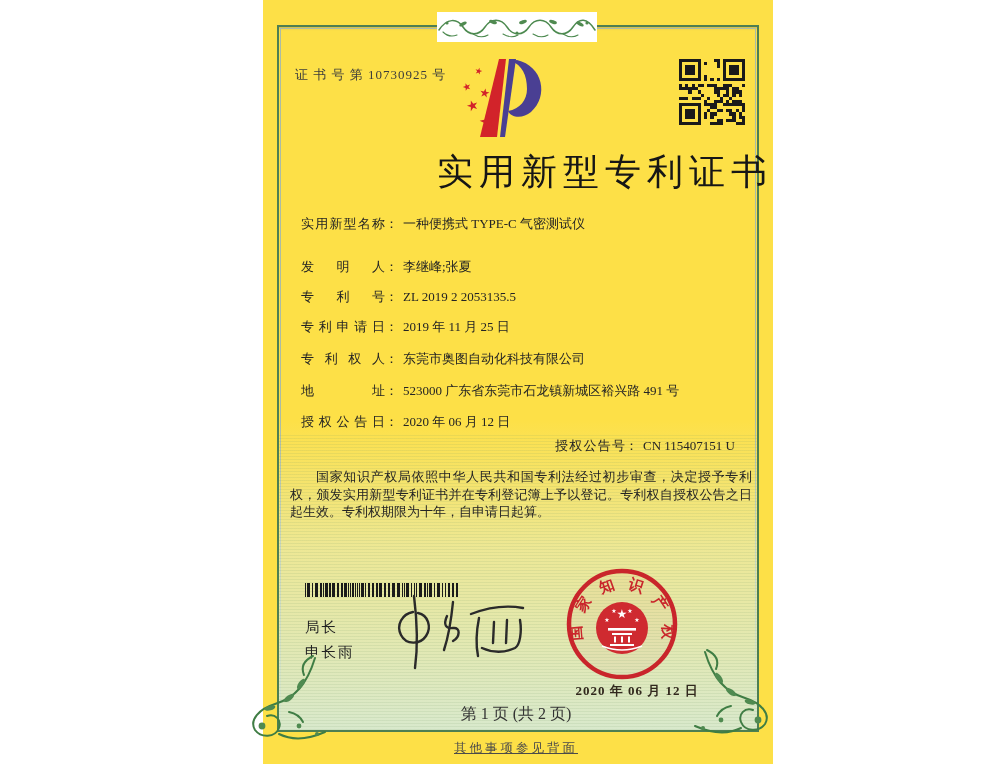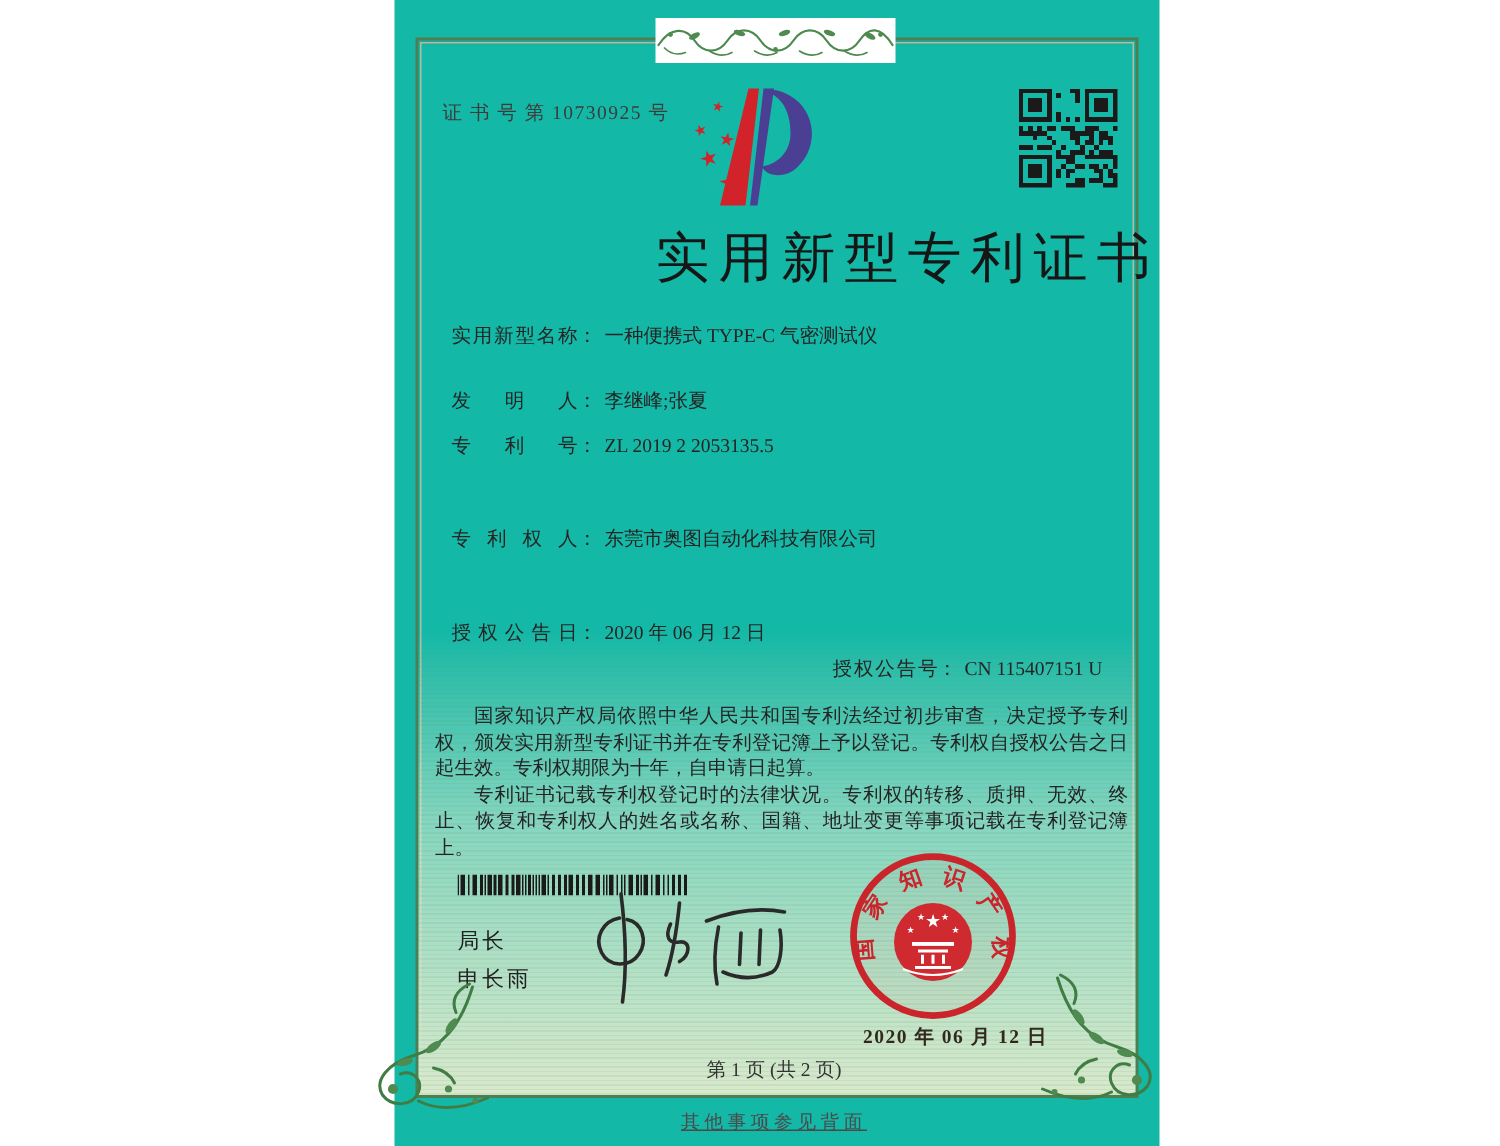--- a/index.html
+++ b/index.html
@@ -1,18 +1,18 @@
 <!DOCTYPE html>
 <html><head>
 <meta charset="utf-8">
 <style>
   html,body{margin:0;padding:0;background:#ffffff;}
   .stage{position:relative;width:1000px;height:764px;background:#ffffff;overflow:hidden;
          font-family:"Liberation Serif","DejaVu Serif",serif;color:#2b2b2b;}
-  .page{position:absolute;left:263px;top:0;width:510px;height:764px;background:#14b8a6;}
+  .page{position:absolute;left:263px;top:0;width:510px;height:764px;background:#fde047;}
 
   
   .frame{position:absolute;left:14px;top:25px;width:478px;height:703px;
          border:2px solid #4e7f52;box-shadow:inset 0 3px 3px -2px rgba(110,110,110,.4);}
   .frame::before{content:"";position:absolute;inset:1px;border:1px solid #acbca6;}
   .tint{position:absolute;inset:0;
         background:linear-gradient(180deg,rgba(236,244,230,0) 0%,rgba(236,244,230,0) 56%,
         rgba(224,238,212,.55) 74%,#d9e9cc 100%);}
   .glines{position:absolute;left:0;right:0;bottom:0;height:42%;
         background:repeating-linear-gradient(180deg,rgba(110,150,100,.12) 0 1px,rgba(0,0,0,0) 1px 3px);}
@@ -39,21 +39,21 @@
   .bodytext p{margin:0;text-indent:2em;}
 
   .barcode{position:absolute;left:42px;top:583px;width:157px;height:14px;}
   .signer-title{position:absolute;left:42px;top:618px;font-size:14.5px;letter-spacing:2px;color:#222;}
   .signer-name{position:absolute;left:42px;top:643px;font-size:14.5px;letter-spacing:2px;color:#222;}
   .signature{position:absolute;left:120px;top:590px;}
 
   .seal{position:absolute;left:297px;top:562px;}
   .sealdate{position:absolute;left:304px;top:682px;width:140px;text-align:center;font-size:13px;
             letter-spacing:1px;color:#32291e;font-weight:bold;z-index:6;}
-  .pagenum{position:absolute;left:14px;top:704px;width:478px;text-align:center;font-size:13px;color:#333;}
+  .pagenum{position:absolute;left:14px;top:704px;width:478px;text-align:center;font-size:16px;color:#333;}
   .note{position:absolute;left:14px;top:740px;width:478px;text-align:center;font-size:12.5px;
         letter-spacing:3px;color:#4a4a4a;text-decoration:underline;}
   svg{display:block;}
 </style>
 </head>
 <body>
 
 <div class="stage">
   <div class="page">
 
@@ -351,33 +351,38 @@
 
     <div class="fieldrow" style="top:215px">
       <span class="lab">实用新型名称</span>：<span class="val">一种便携式 TYPE-C 气密测试仪</span>
     </div>
     <div class="fieldrow" style="top:258px">
       <span class="lab">发明人</span>：<span class="val">李继峰;张夏</span>
     </div>
     <div class="fieldrow" style="top:288px">
       <span class="lab">专利号</span>：<span class="val">ZL 2019 2 2053135.5</span>
     </div>
+    <div class="fieldrow" style="top:318px">
+      <span class="lab">专利申请日</span>：<span class="val">2019 年 11 月 25 日</span>
+    </div>
     <div class="fieldrow" style="top:350px">
       <span class="lab">专利权人</span>：<span class="val">东莞市奥图自动化科技有限公司</span>
+    </div>
+    <div class="fieldrow" style="top:382px">
+      <span class="lab">地址</span>：<span class="val">523000 广东省东莞市石龙镇新城区裕兴路 491 号</span>
     </div>
     <div class="fieldrow" style="top:413px;width:450px">
       <span class="lab">授权公告日</span>：<span class="val">2020 年 06 月 12 日</span>
       <span class="pair2">
         <span class="lab">授权公告号</span>：<span class="val">CN 115407151 U</span>
       </span>
     </div>
 
     <div class="bodytext">
       <p>国家知识产权局依照中华人民共和国专利法经过初步审查，决定授予专利权，颁发实用新型专利证书并在专利登记簿上予以登记。专利权自授权公告之日起生效。专利权期限为十年，自申请日起算。</p>
-      <p>专利证书记载专利权登记时的法律状况。专利权的转移、质押、无效、终止、恢复和专利权人的姓名或名称、国籍、地址变更等事项记载在专利登记簿上。</p>
     </div>
 
     <svg class="barcode" viewBox="0 0 157 14" preserveAspectRatio="none" fill="#1a1a1a">
         <rect x="0" y="0" width="1" height="14"></rect>
         <rect x="2" y="0" width="3" height="14"></rect>
         <rect x="7" y="0" width="1" height="14"></rect>
         <rect x="10" y="0" width="3" height="14"></rect>
         <rect x="15" y="0" width="2" height="14"></rect>
         <rect x="18" y="0" width="1" height="14"></rect>
         <rect x="20" y="0" width="3" height="14"></rect>

